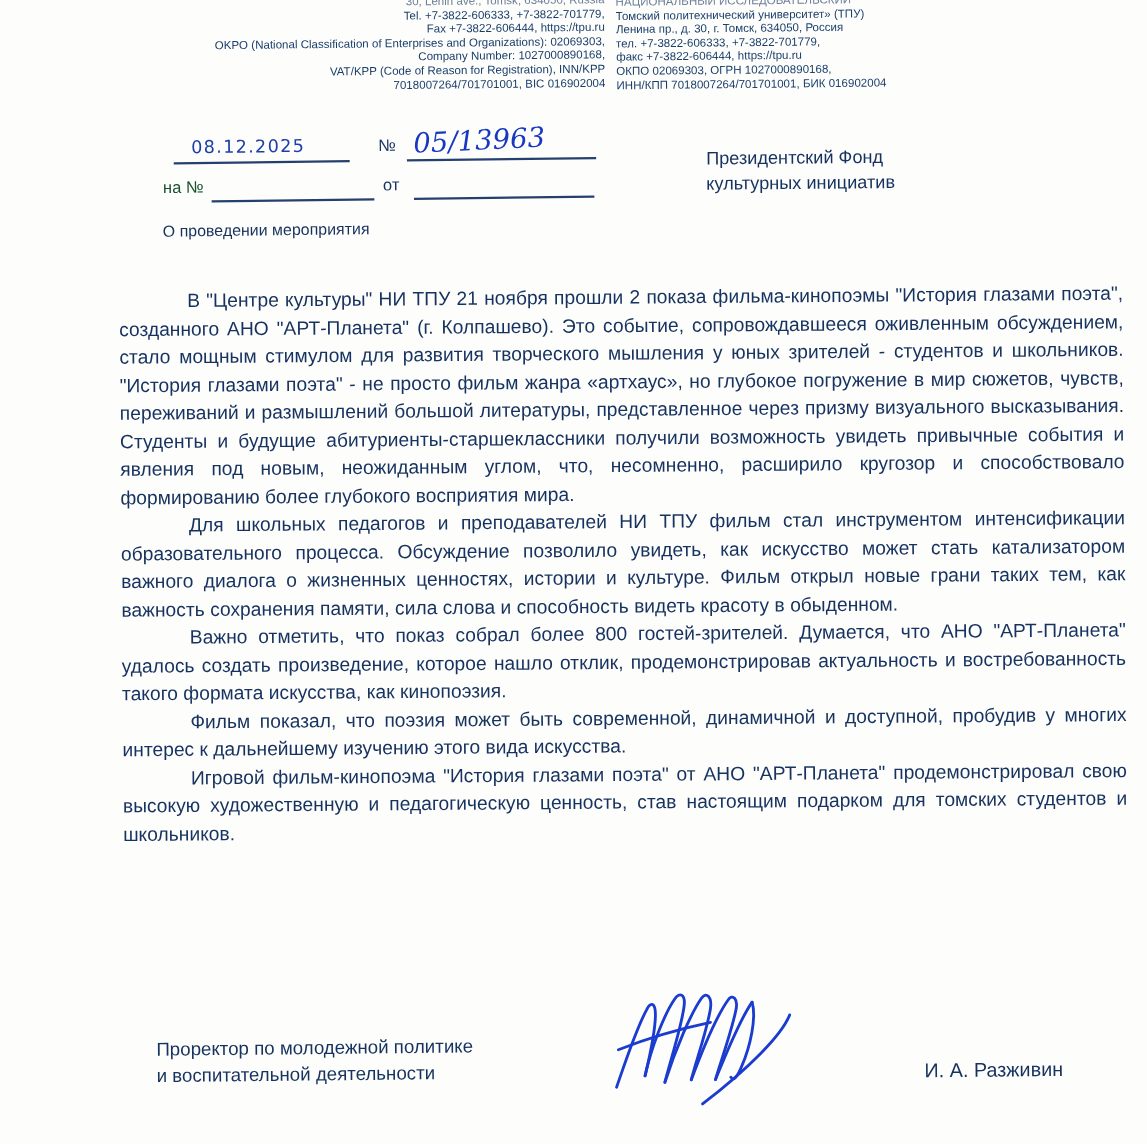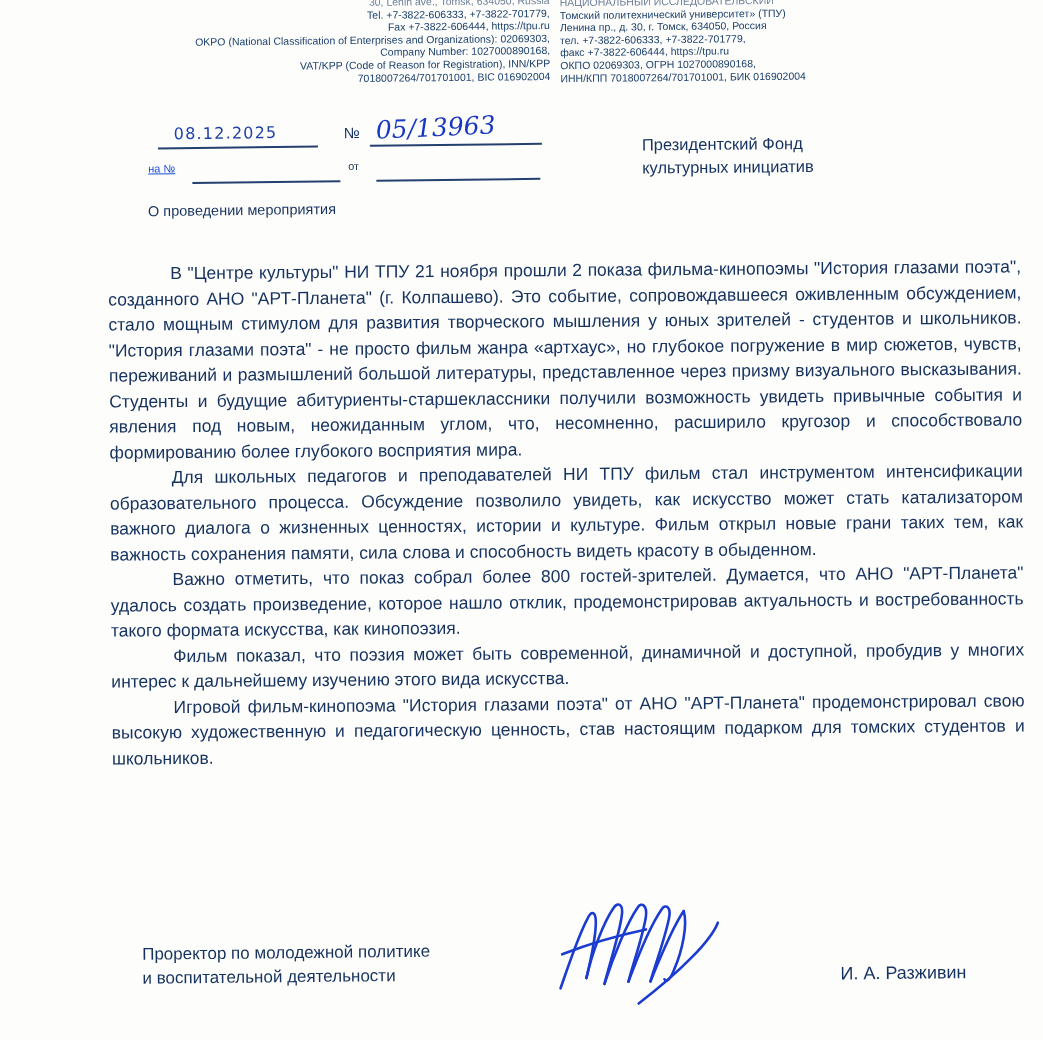--- a/index.html
+++ b/index.html
@@ -111,29 +111,28 @@
   }
   .reg-row2 {
     position: relative;
     height: 28px;
     margin-top: 10px;
   }
   .reg-na {
     position: absolute;
     left: 0;
     top: 2px;
-    font-size: 11px;
-    color: #1d4ed8;
-    text-decoration: underline;
+    font-size: 15px;
+    color: #14532d;
   }
   .reg-ot {
     position: absolute;
     left: 200px;
     top: 2px;
-    font-size: 11px;
+    font-size: 15px;
     color: #17325e;
   }
   .reg-underline-3 {
     position: absolute;
     left: 44px;
     top: 22px;
     width: 148px;
     height: 1.5px;
     background: #25406e;
   }

